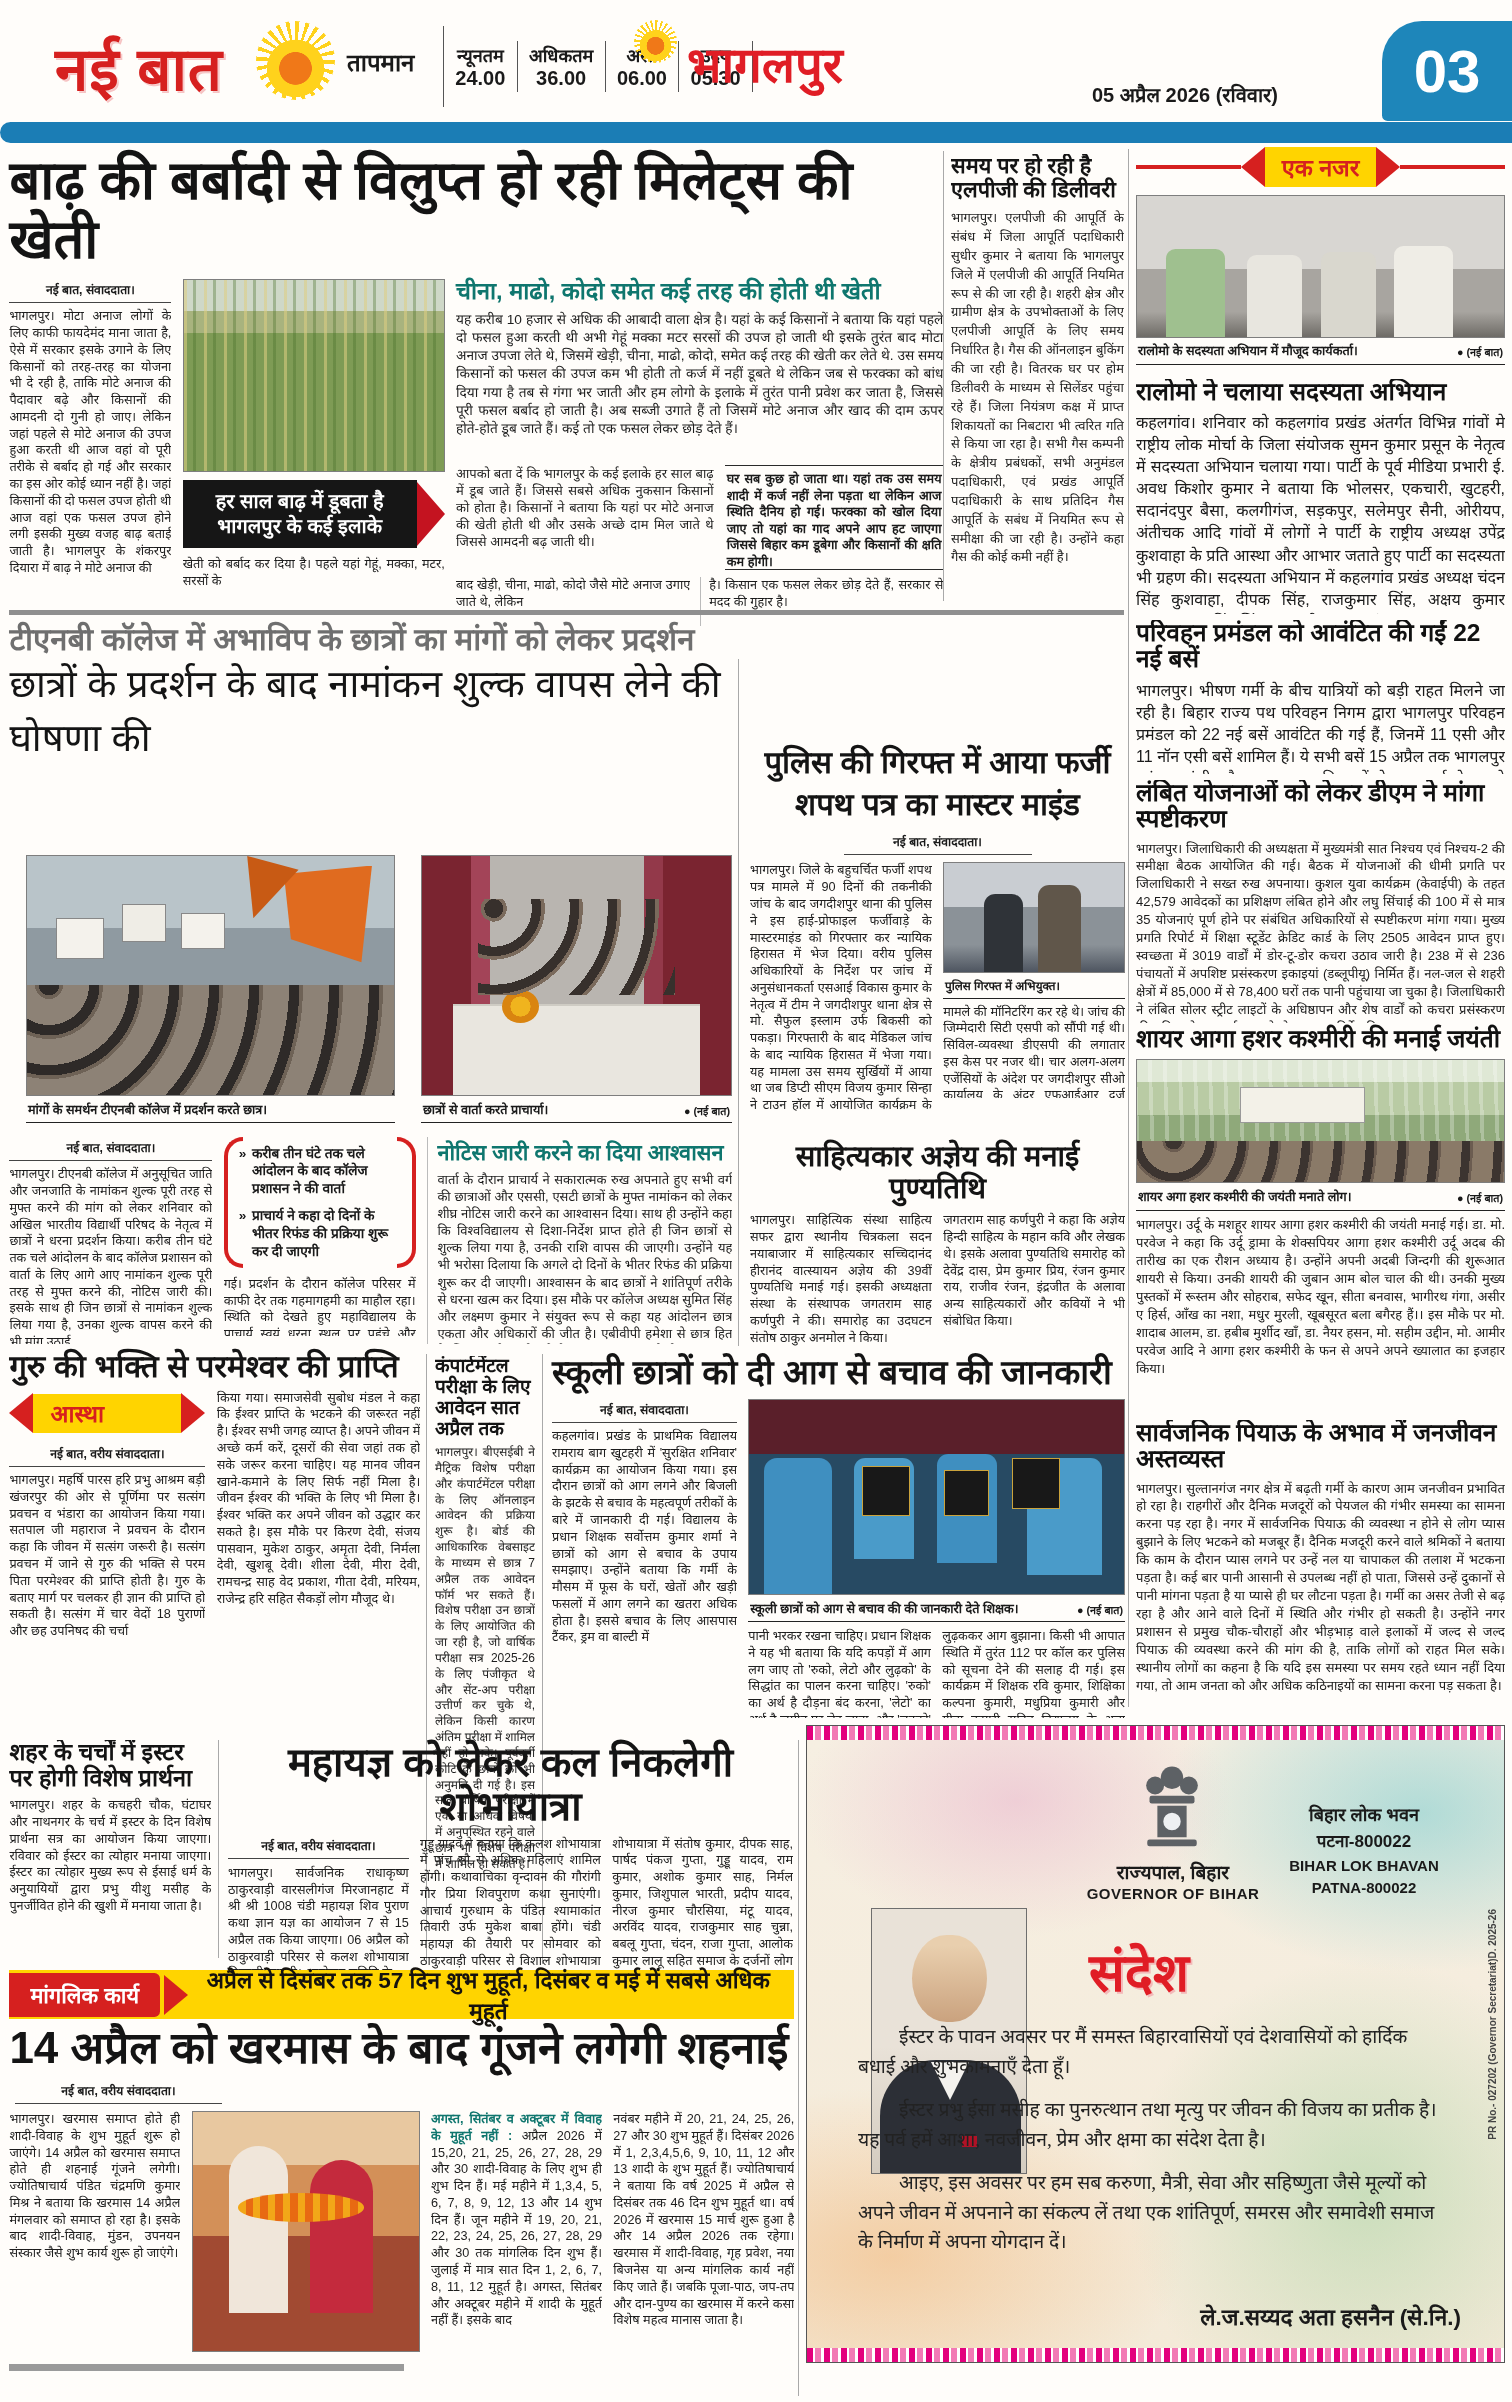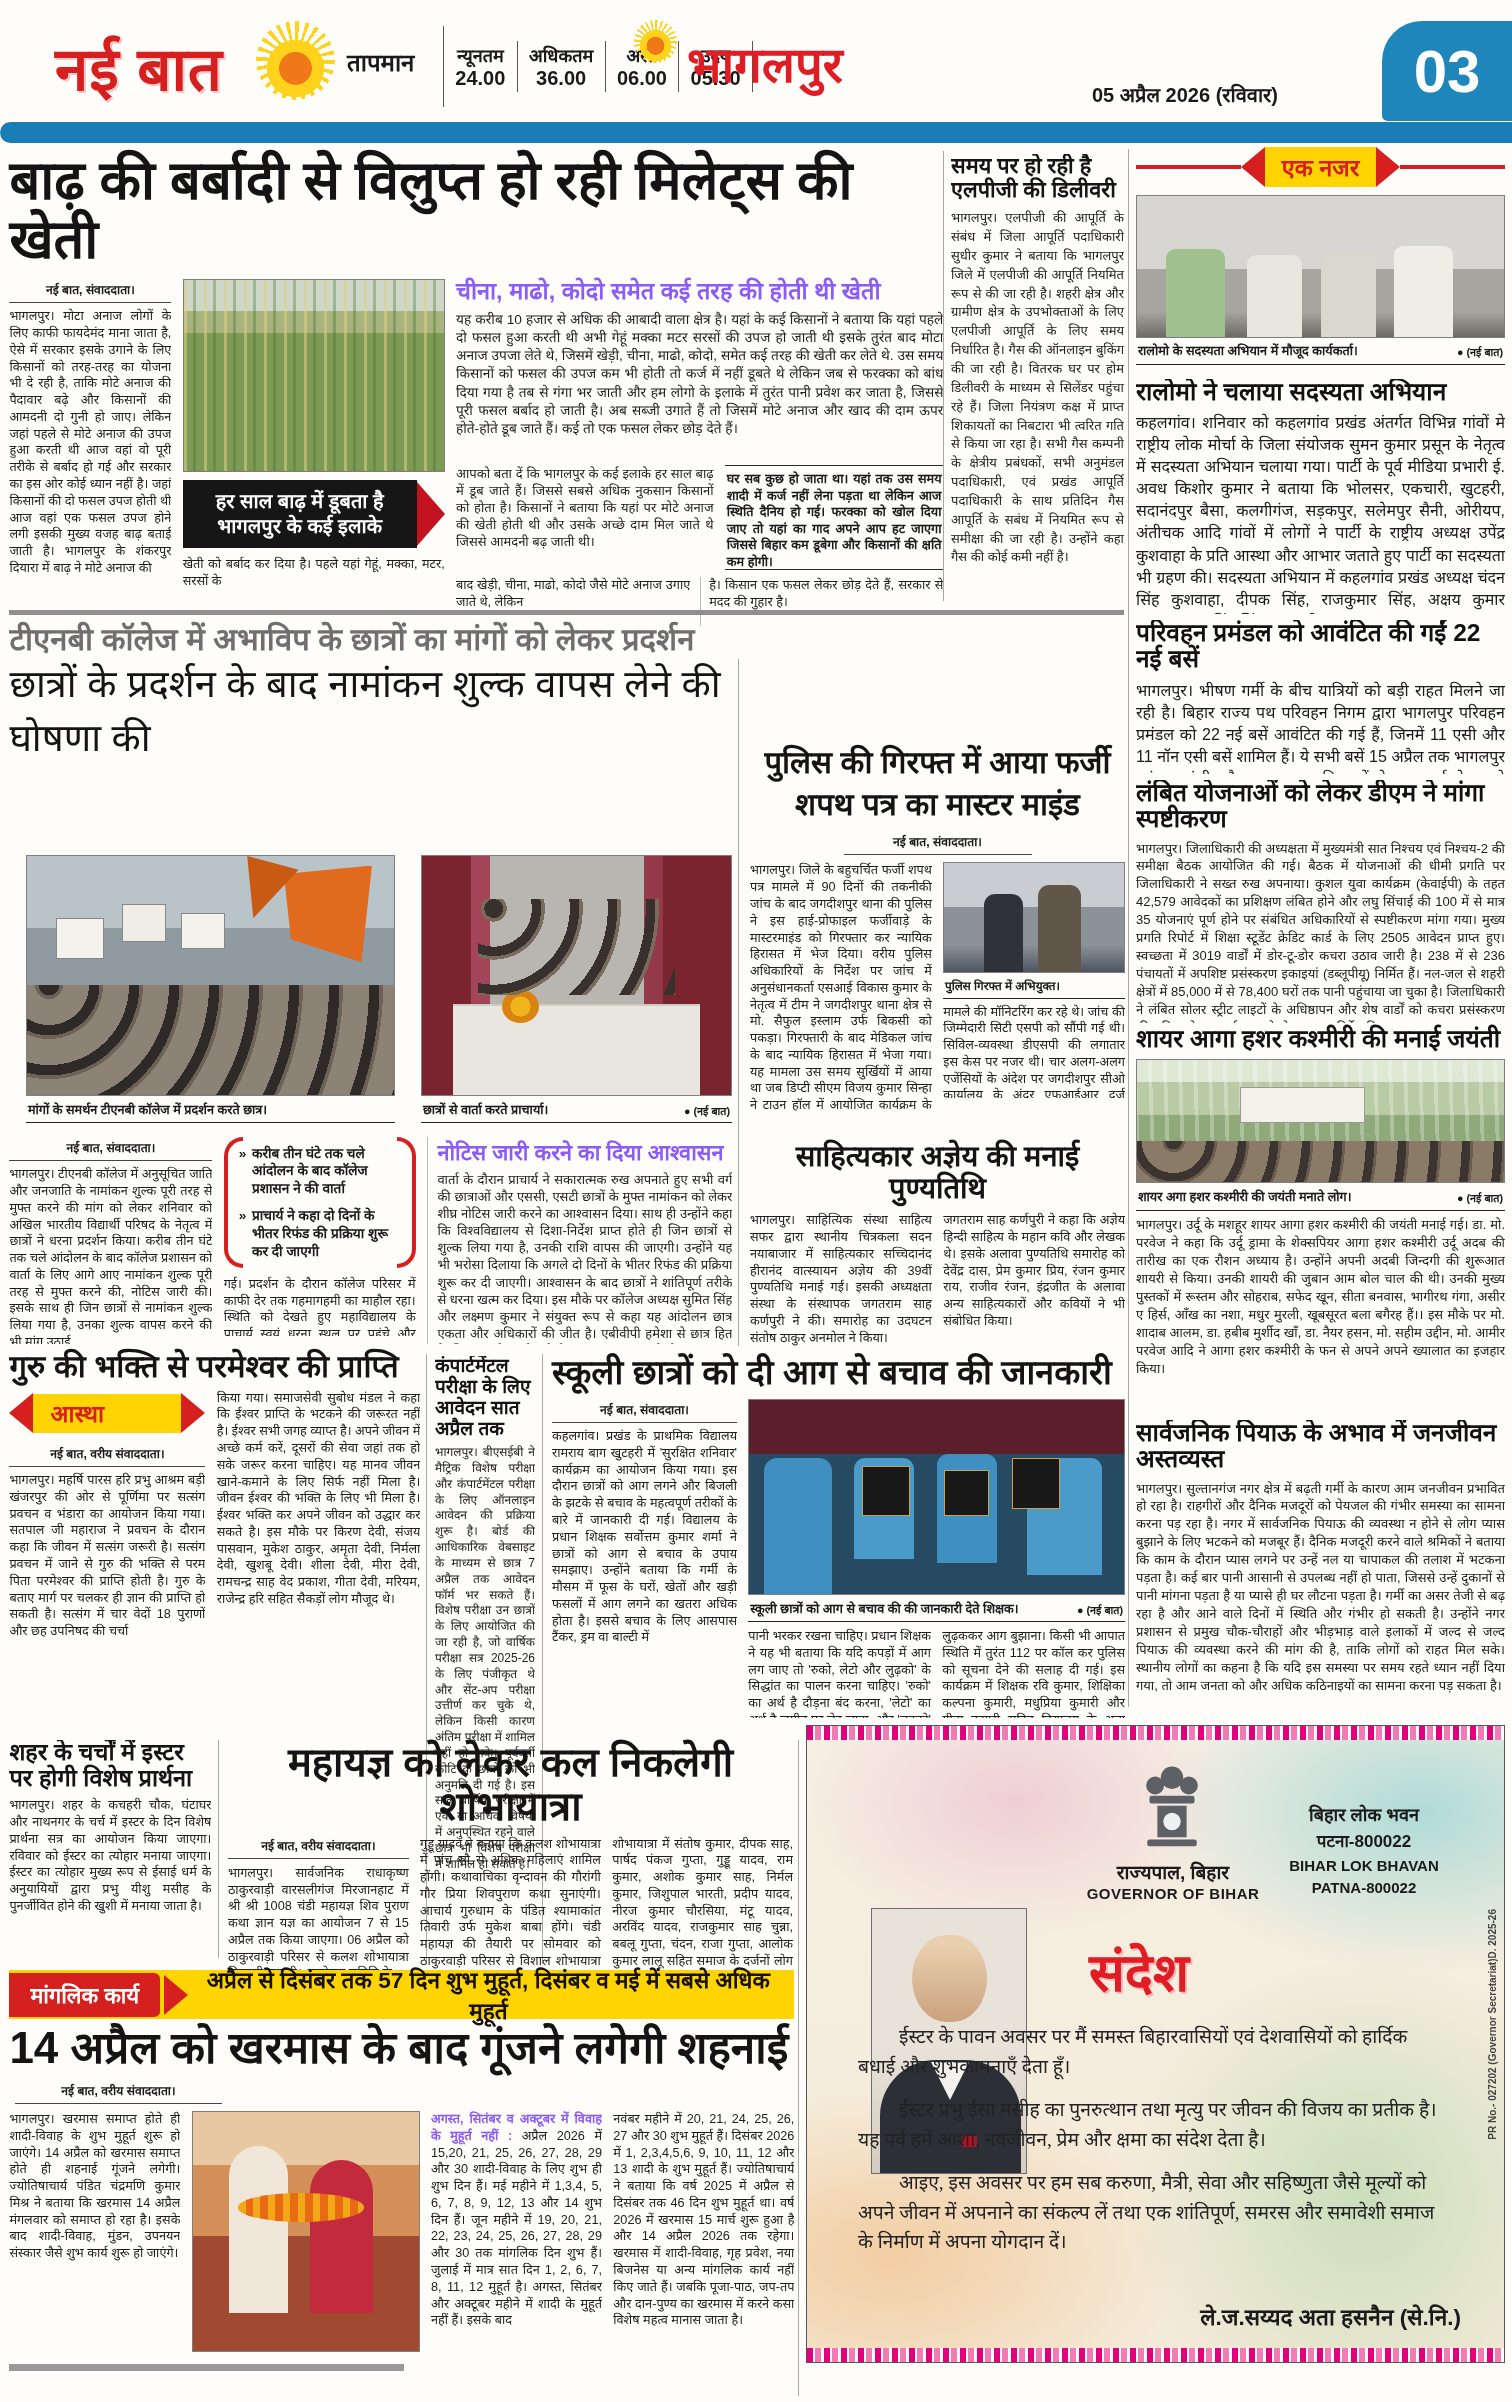--- a/index.html
+++ b/index.html
@@ -3,21 +3,21 @@
 <meta charset="utf-8">
 <style>
   *{margin:0;padding:0;box-sizing:border-box}
   body{background:#d9d9d9;font-family:"Liberation Sans","DejaVu Sans",sans-serif;color:#1a1a1a}
   .page{position:relative;width:1512px;height:2402px;margin:0 auto;background:#fffdfa;overflow:hidden}
   .abs{position:absolute}
   .clip{overflow:hidden}
   .bt{font-size:12.7px;line-height:1.32;text-align:justify;color:#1d1d1d}
   .bt-b{font-weight:400}
   .byline{font-size:12.2px;font-weight:700;text-align:center;padding:1.9px 0 3.8px;border-bottom:1.4px solid #444;margin-bottom:5.6px}
-  .red{color:#8b5cf6}
+  .red{color:#0f766e}
   .hl{font-weight:800;color:#141414;line-height:1.1}
   .rail-h{font-size:24.5px;font-weight:800;line-height:1.08;margin-bottom:6.6px;color:#111}
   .rail-bt{font-size:16px;line-height:1.38;text-align:justify}
   .vr{position:absolute;width:0.9px;background:#a9a9a9}
   .hr-gray{position:absolute;height:4.7px;background:#8f8f8f}
   .photo{position:relative;border:0.9px solid #7e7e7e;overflow:hidden}
   .caption{display:flex;justify-content:space-between;align-items:flex-end;font-size:12.7px;font-weight:700;padding:3.8px 1.9px 4.7px;border-bottom:1.9px solid #222}
   .caption .cr{font-size:10.8px;white-space:nowrap;margin-left:7.5px}
   
   .logo{font-size:60px;font-weight:900;color:#d6201f;letter-spacing:0.9px;text-shadow:0 0 1.9px #fff,1.9px 1.9px 0 #f6c2c2}

